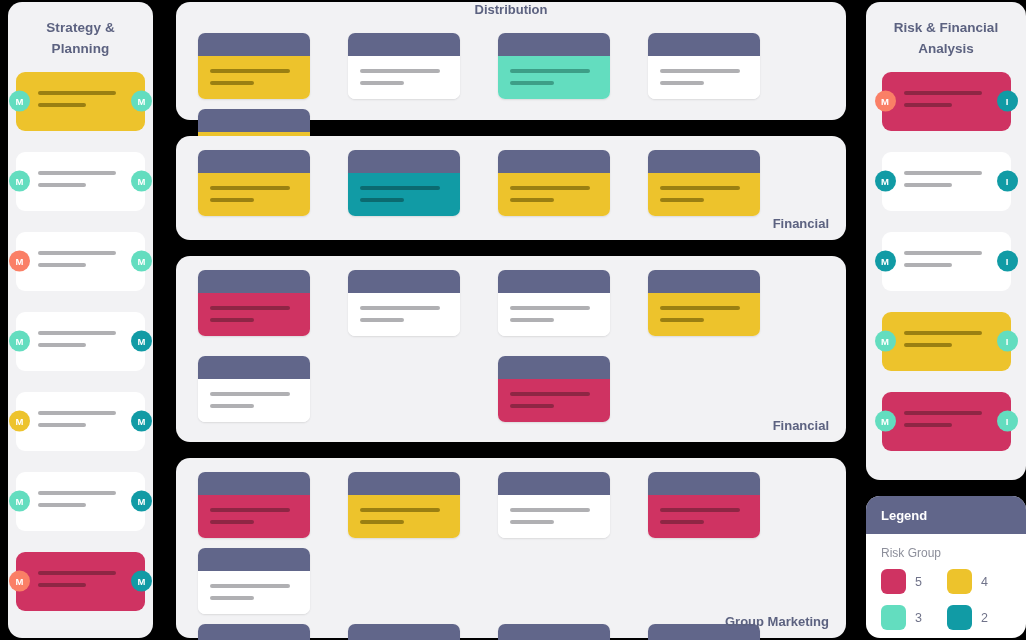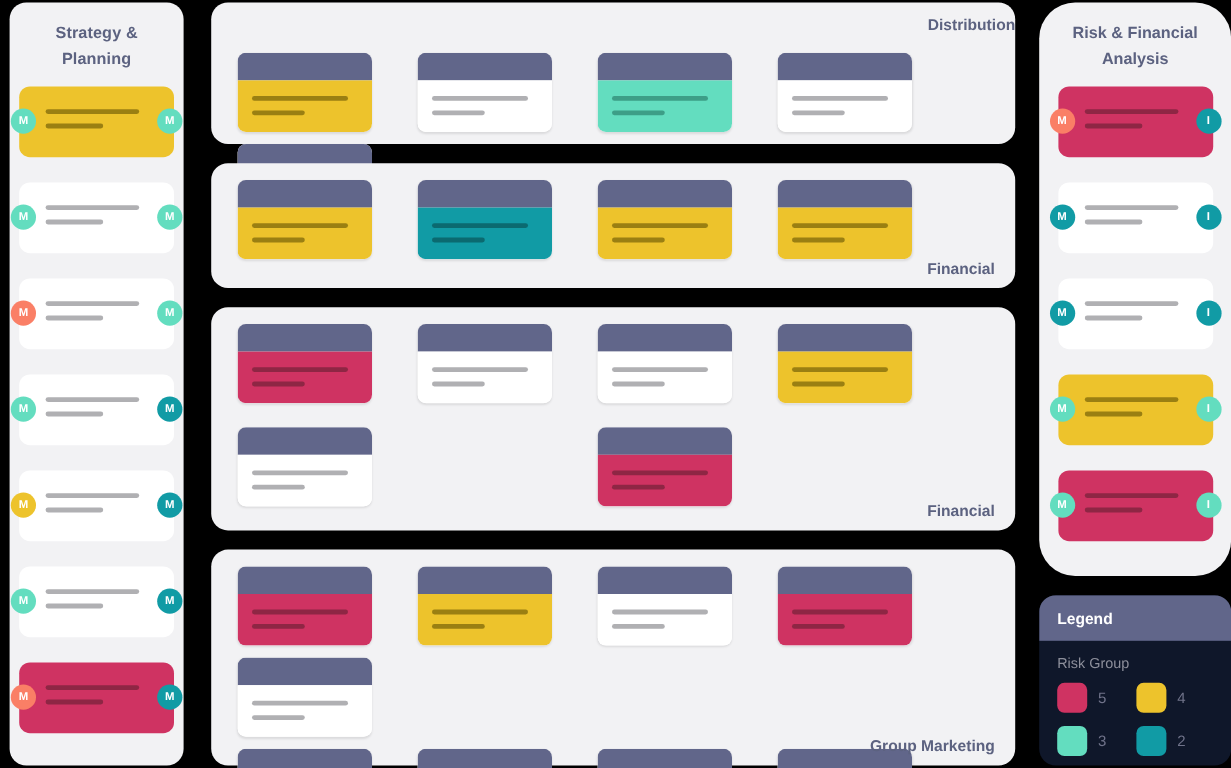--- a/index.html
+++ b/index.html
@@ -104,25 +104,24 @@
   }
   .group {
     position: absolute;
     left: 6px;
     width: 670px;
     background: #f2f2f4;
     border-radius: 14px;
     box-sizing: border-box;
   }
   .group-title-top {
-    text-align: right;
+    text-align: center;
     font-size: 13px;
     font-weight: bold;
     color: #5c6280;
-    padding-top: 11px;
   }
   .group-title-bottom {
     position: absolute;
     right: 17px;
     bottom: 9px;
     font-size: 13px;
     font-weight: bold;
     color: #5c6280;
   }
 
@@ -178,21 +177,20 @@
     left: 862px;
     top: 0;
     width: 164px;
     height: 640px;
   }
   #riskpanel {
     left: 4px;
     top: 2px;
     width: 160px;
     height: 478px;
-    border-radius: 30px;
   }
   #riskpanel .panel-title {
     text-align: center;
     font-size: 13.5px;
     font-weight: bold;
     color: #5c6280;
     line-height: 1.55;
     padding: 16px 14px 0 14px;
   }
   .risk-list { margin-top: 12px; }
@@ -210,21 +208,21 @@
   .risk-card .lines { position: absolute; left: 22px; top: 19px; }
   .risk-card.r5 .ln { background: #8e2644; }
   .risk-card.r4 .ln { background: #9a7f12; }
 
   
   #legend {
     left: 4px;
     top: 496px;
     width: 160px;
     height: 142px;
-    background: #0f172a;
+    background: #ffffff;
     overflow: hidden;
   }
   #legend .legend-hdr {
     height: 38px;
     background: #61668a;
     color: #ffffff;
     font-size: 13px;
     font-weight: bold;
     display: flex;
     align-items: center;

